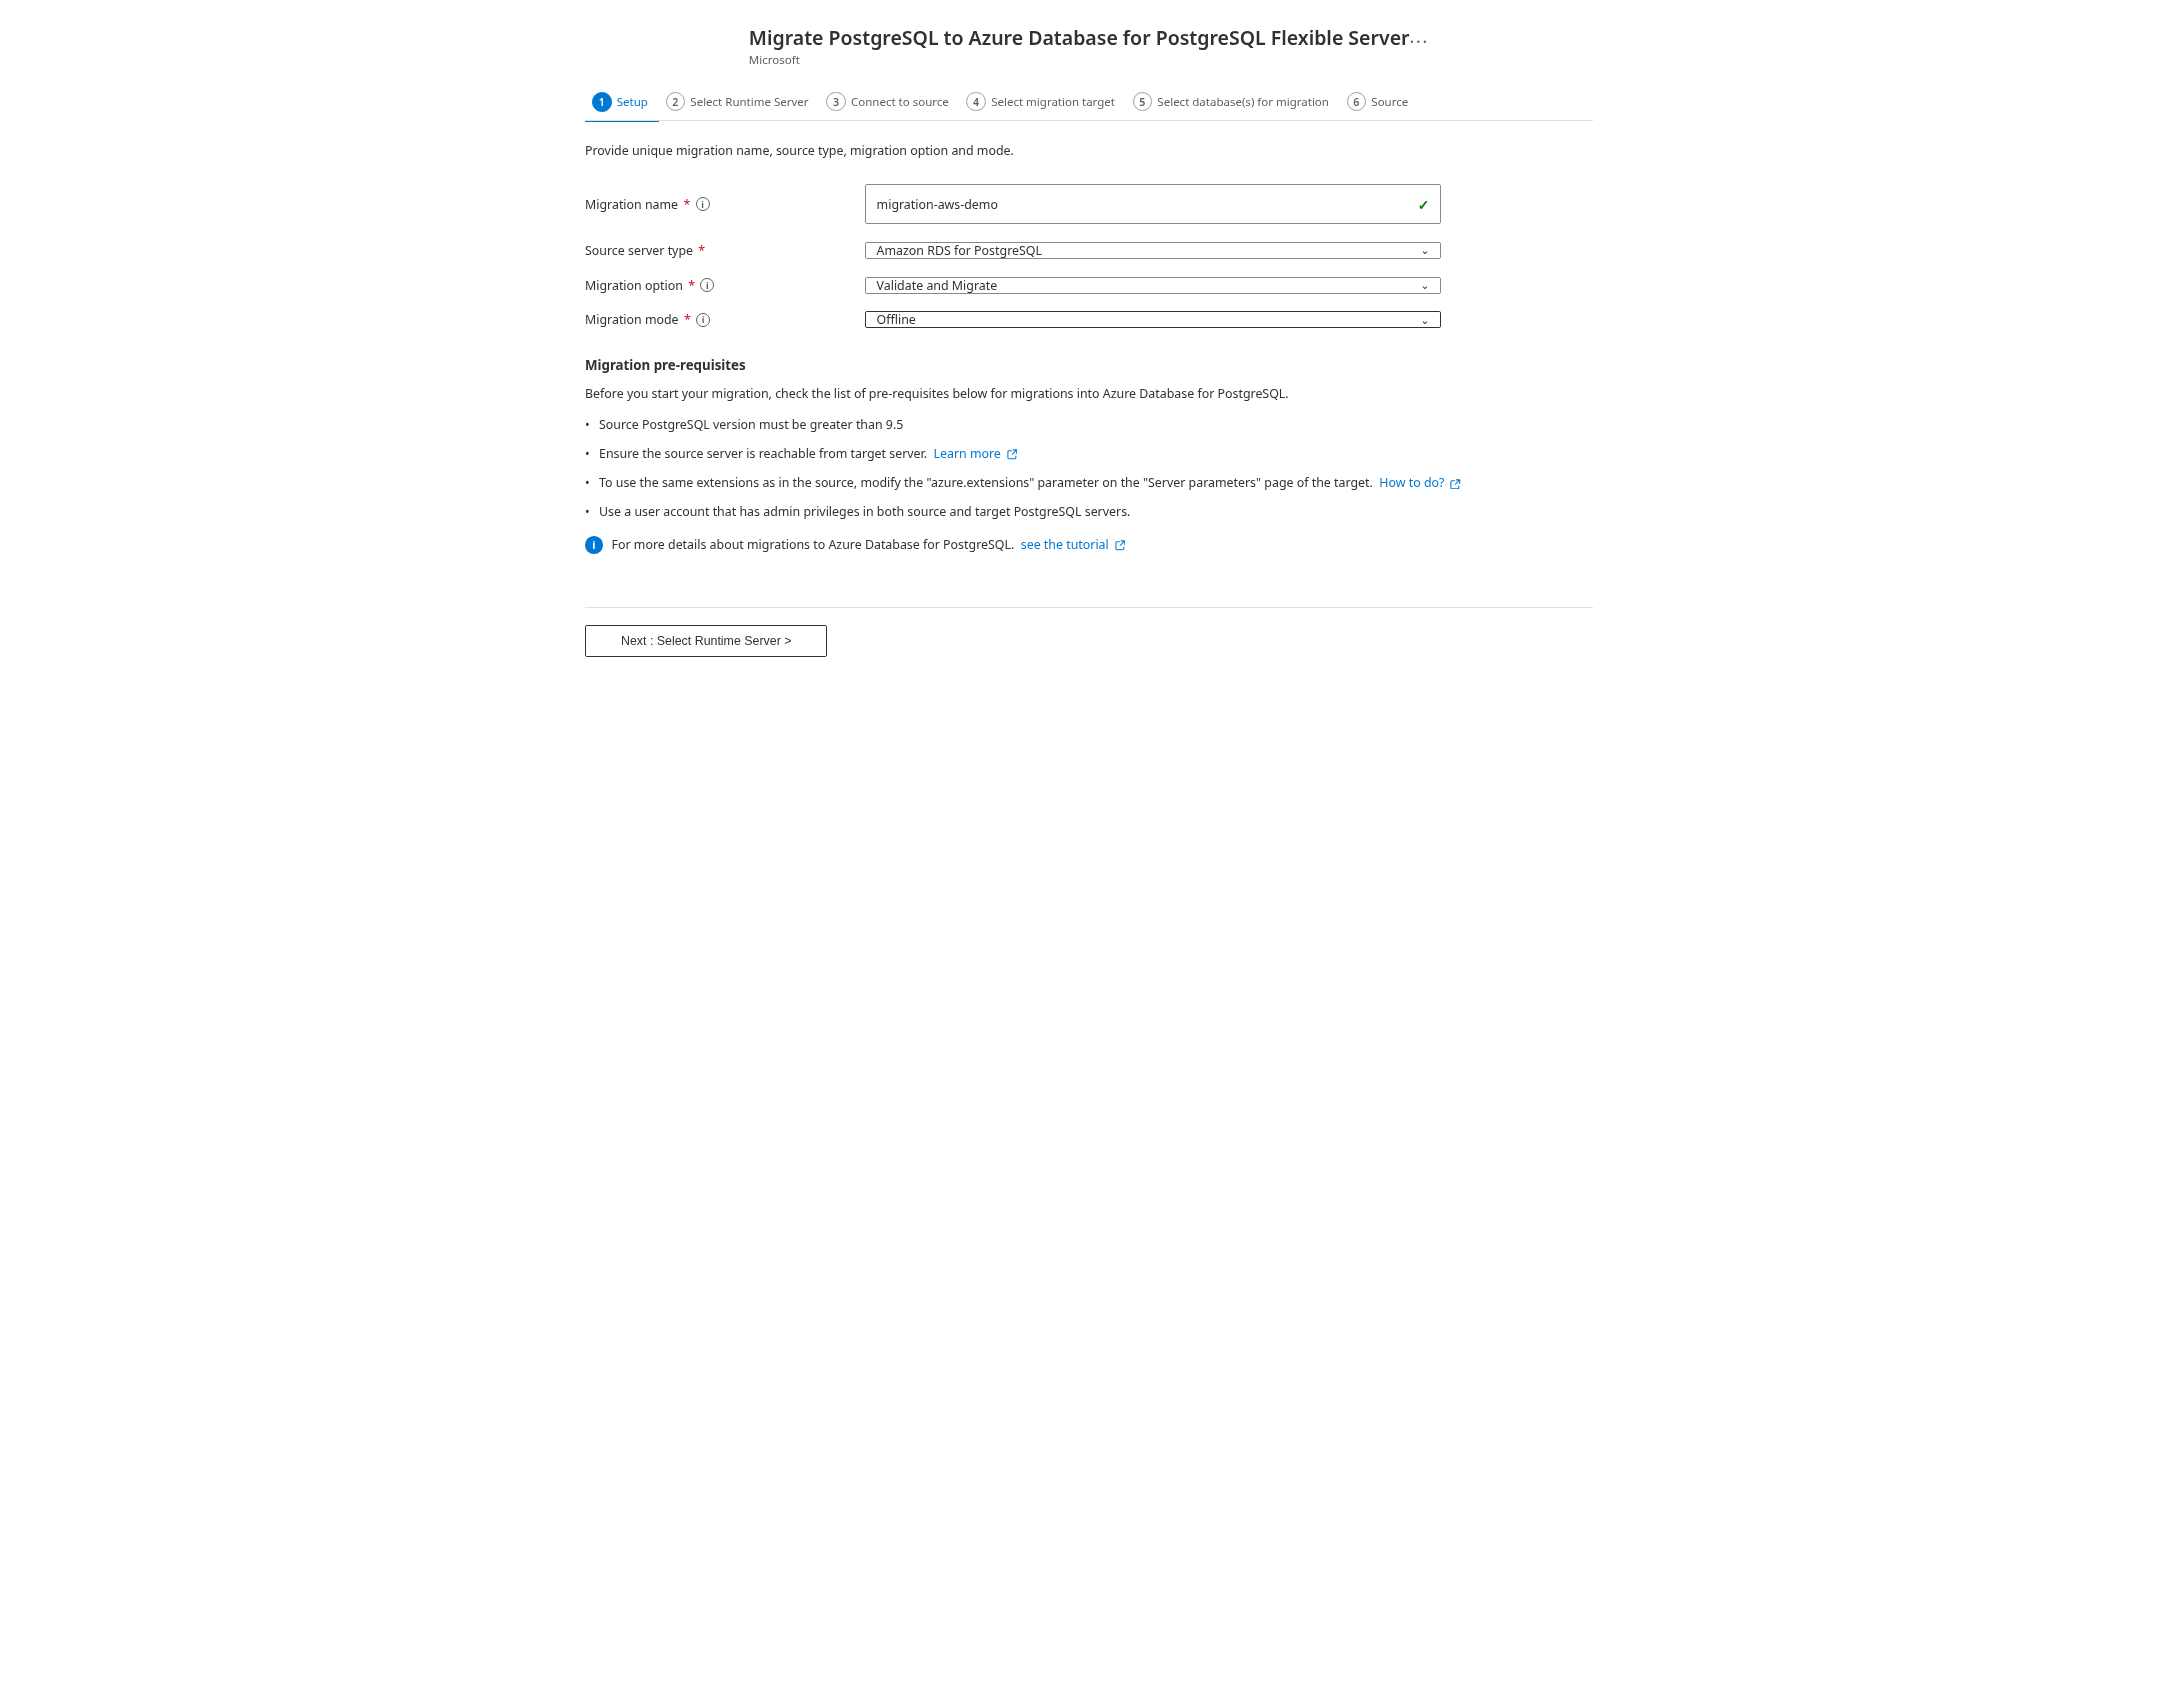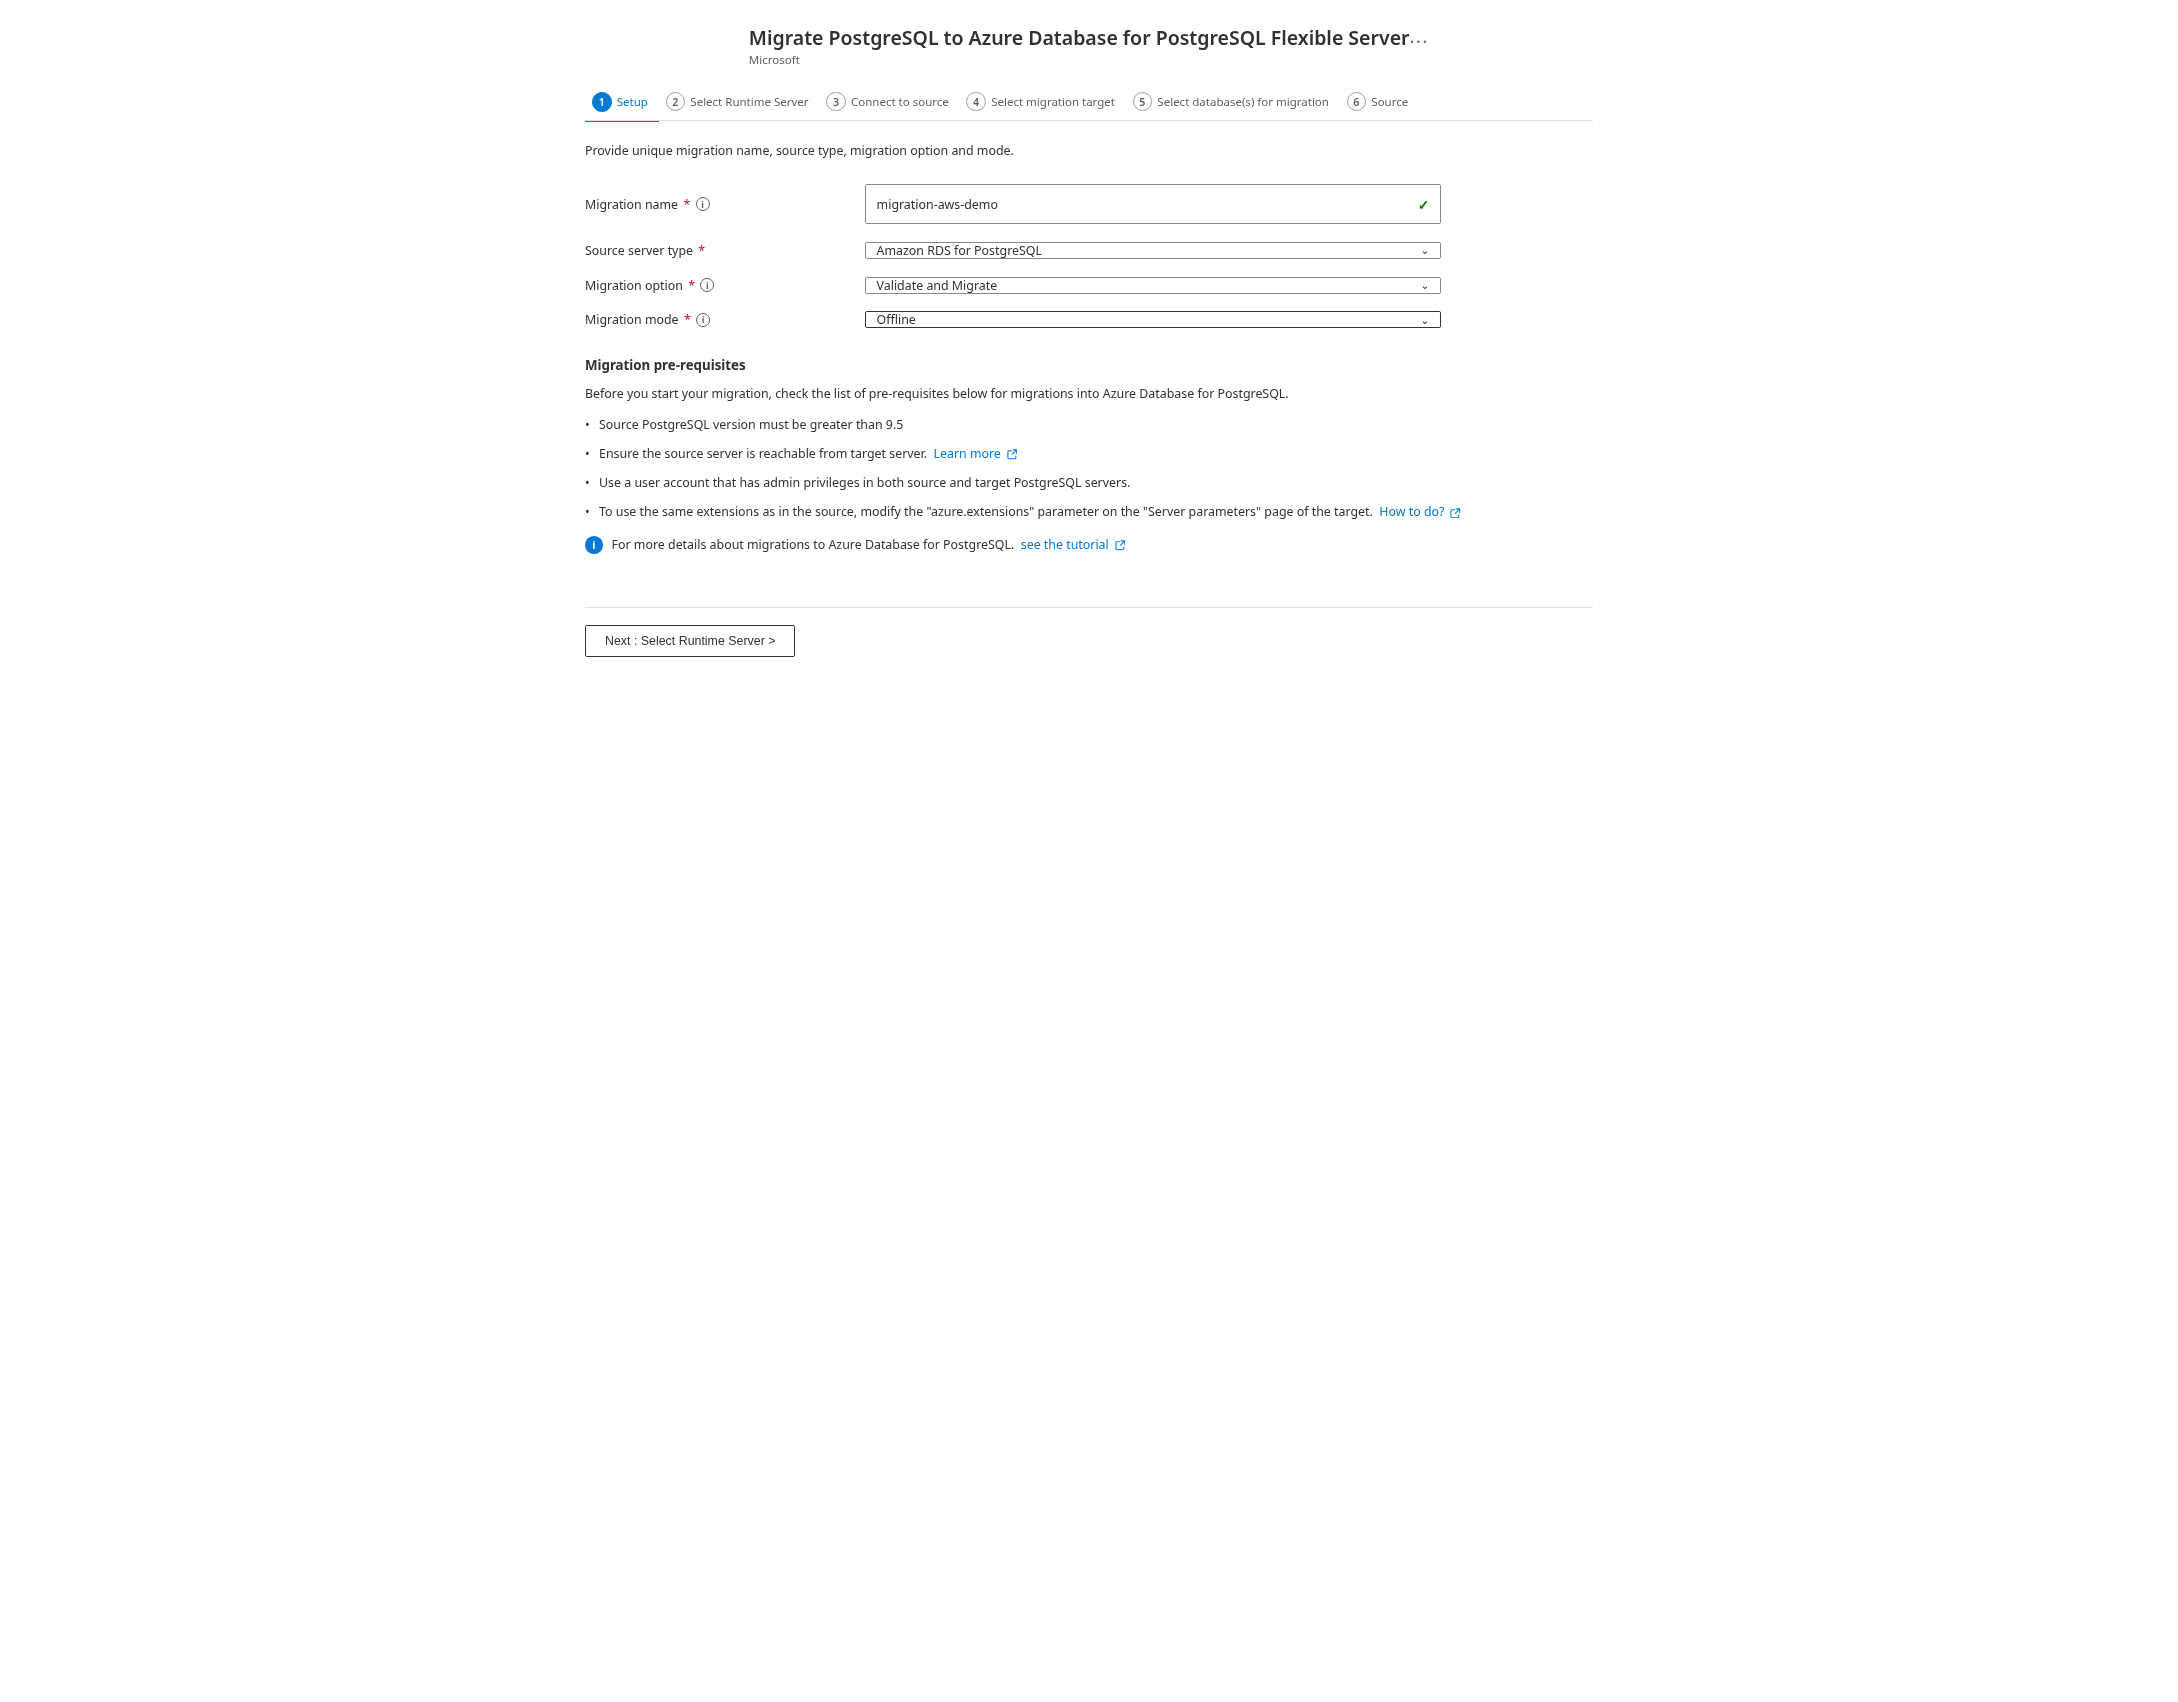--- a/index.html
+++ b/index.html
@@ -255,21 +255,21 @@
     }
 
     
     .page-footer {
       border-top: 0.9px solid #e1dfdd;
       margin-top: 53px;
       padding-top: 17.7px;
     }
     .next-button {
       height: 32px;
-      padding: 0 19px;
+      padding: 0 35px;
       border: 0.9px solid #323130;
       background: #fff;
       color: #323130;
       font-size: 12.4px;
       font-weight: 400;
       cursor: pointer;
       border-radius: 1.8px;
       display: inline-flex;
       align-items: center;
     }
@@ -385,29 +385,29 @@
       </li>
       <li>
         <span>Ensure the source server is reachable from target server.&nbsp;</span>
         <a class="link-blue" href="#">Learn more
           <svg class="external-link-icon" viewBox="0 0 12 12" fill="none" xmlns="http://www.w3.org/2000/svg">
             <path d="M7 1h4v4M11 1L6 6M5 2H2a1 1 0 00-1 1v7a1 1 0 001 1h7a1 1 0 001-1V8" stroke="#0078d4" stroke-width="1.2" stroke-linecap="round" stroke-linejoin="round"></path>
           </svg>
         </a>
       </li>
       <li>
-        <span>Use a user account that has admin privileges in both source and target PostgreSQL servers.</span>
-      </li>
-      <li>
         <span>To use the same extensions as in the source, modify the "azure.extensions" parameter on the "Server parameters" page of the target.&nbsp;</span>
         <a class="link-blue" href="#">How to do?
           <svg class="external-link-icon" viewBox="0 0 12 12" fill="none" xmlns="http://www.w3.org/2000/svg">
             <path d="M7 1h4v4M11 1L6 6M5 2H2a1 1 0 00-1 1v7a1 1 0 001 1h7a1 1 0 001-1V8" stroke="#0078d4" stroke-width="1.2" stroke-linecap="round" stroke-linejoin="round"></path>
           </svg>
         </a>
+      </li>
+      <li>
+        <span>Use a user account that has admin privileges in both source and target PostgreSQL servers.</span>
       </li>
     </ul>
 
     <div class="info-banner">
       <div class="info-circle-icon">i</div>
       <span>For more details about migrations to Azure Database for PostgreSQL.&nbsp;
         <a class="link-blue" href="#">see the tutorial
           <svg class="external-link-icon" viewBox="0 0 12 12" fill="none" xmlns="http://www.w3.org/2000/svg">
             <path d="M7 1h4v4M11 1L6 6M5 2H2a1 1 0 00-1 1v7a1 1 0 001 1h7a1 1 0 001-1V8" stroke="#0078d4" stroke-width="1.2" stroke-linecap="round" stroke-linejoin="round"></path>
           </svg>

